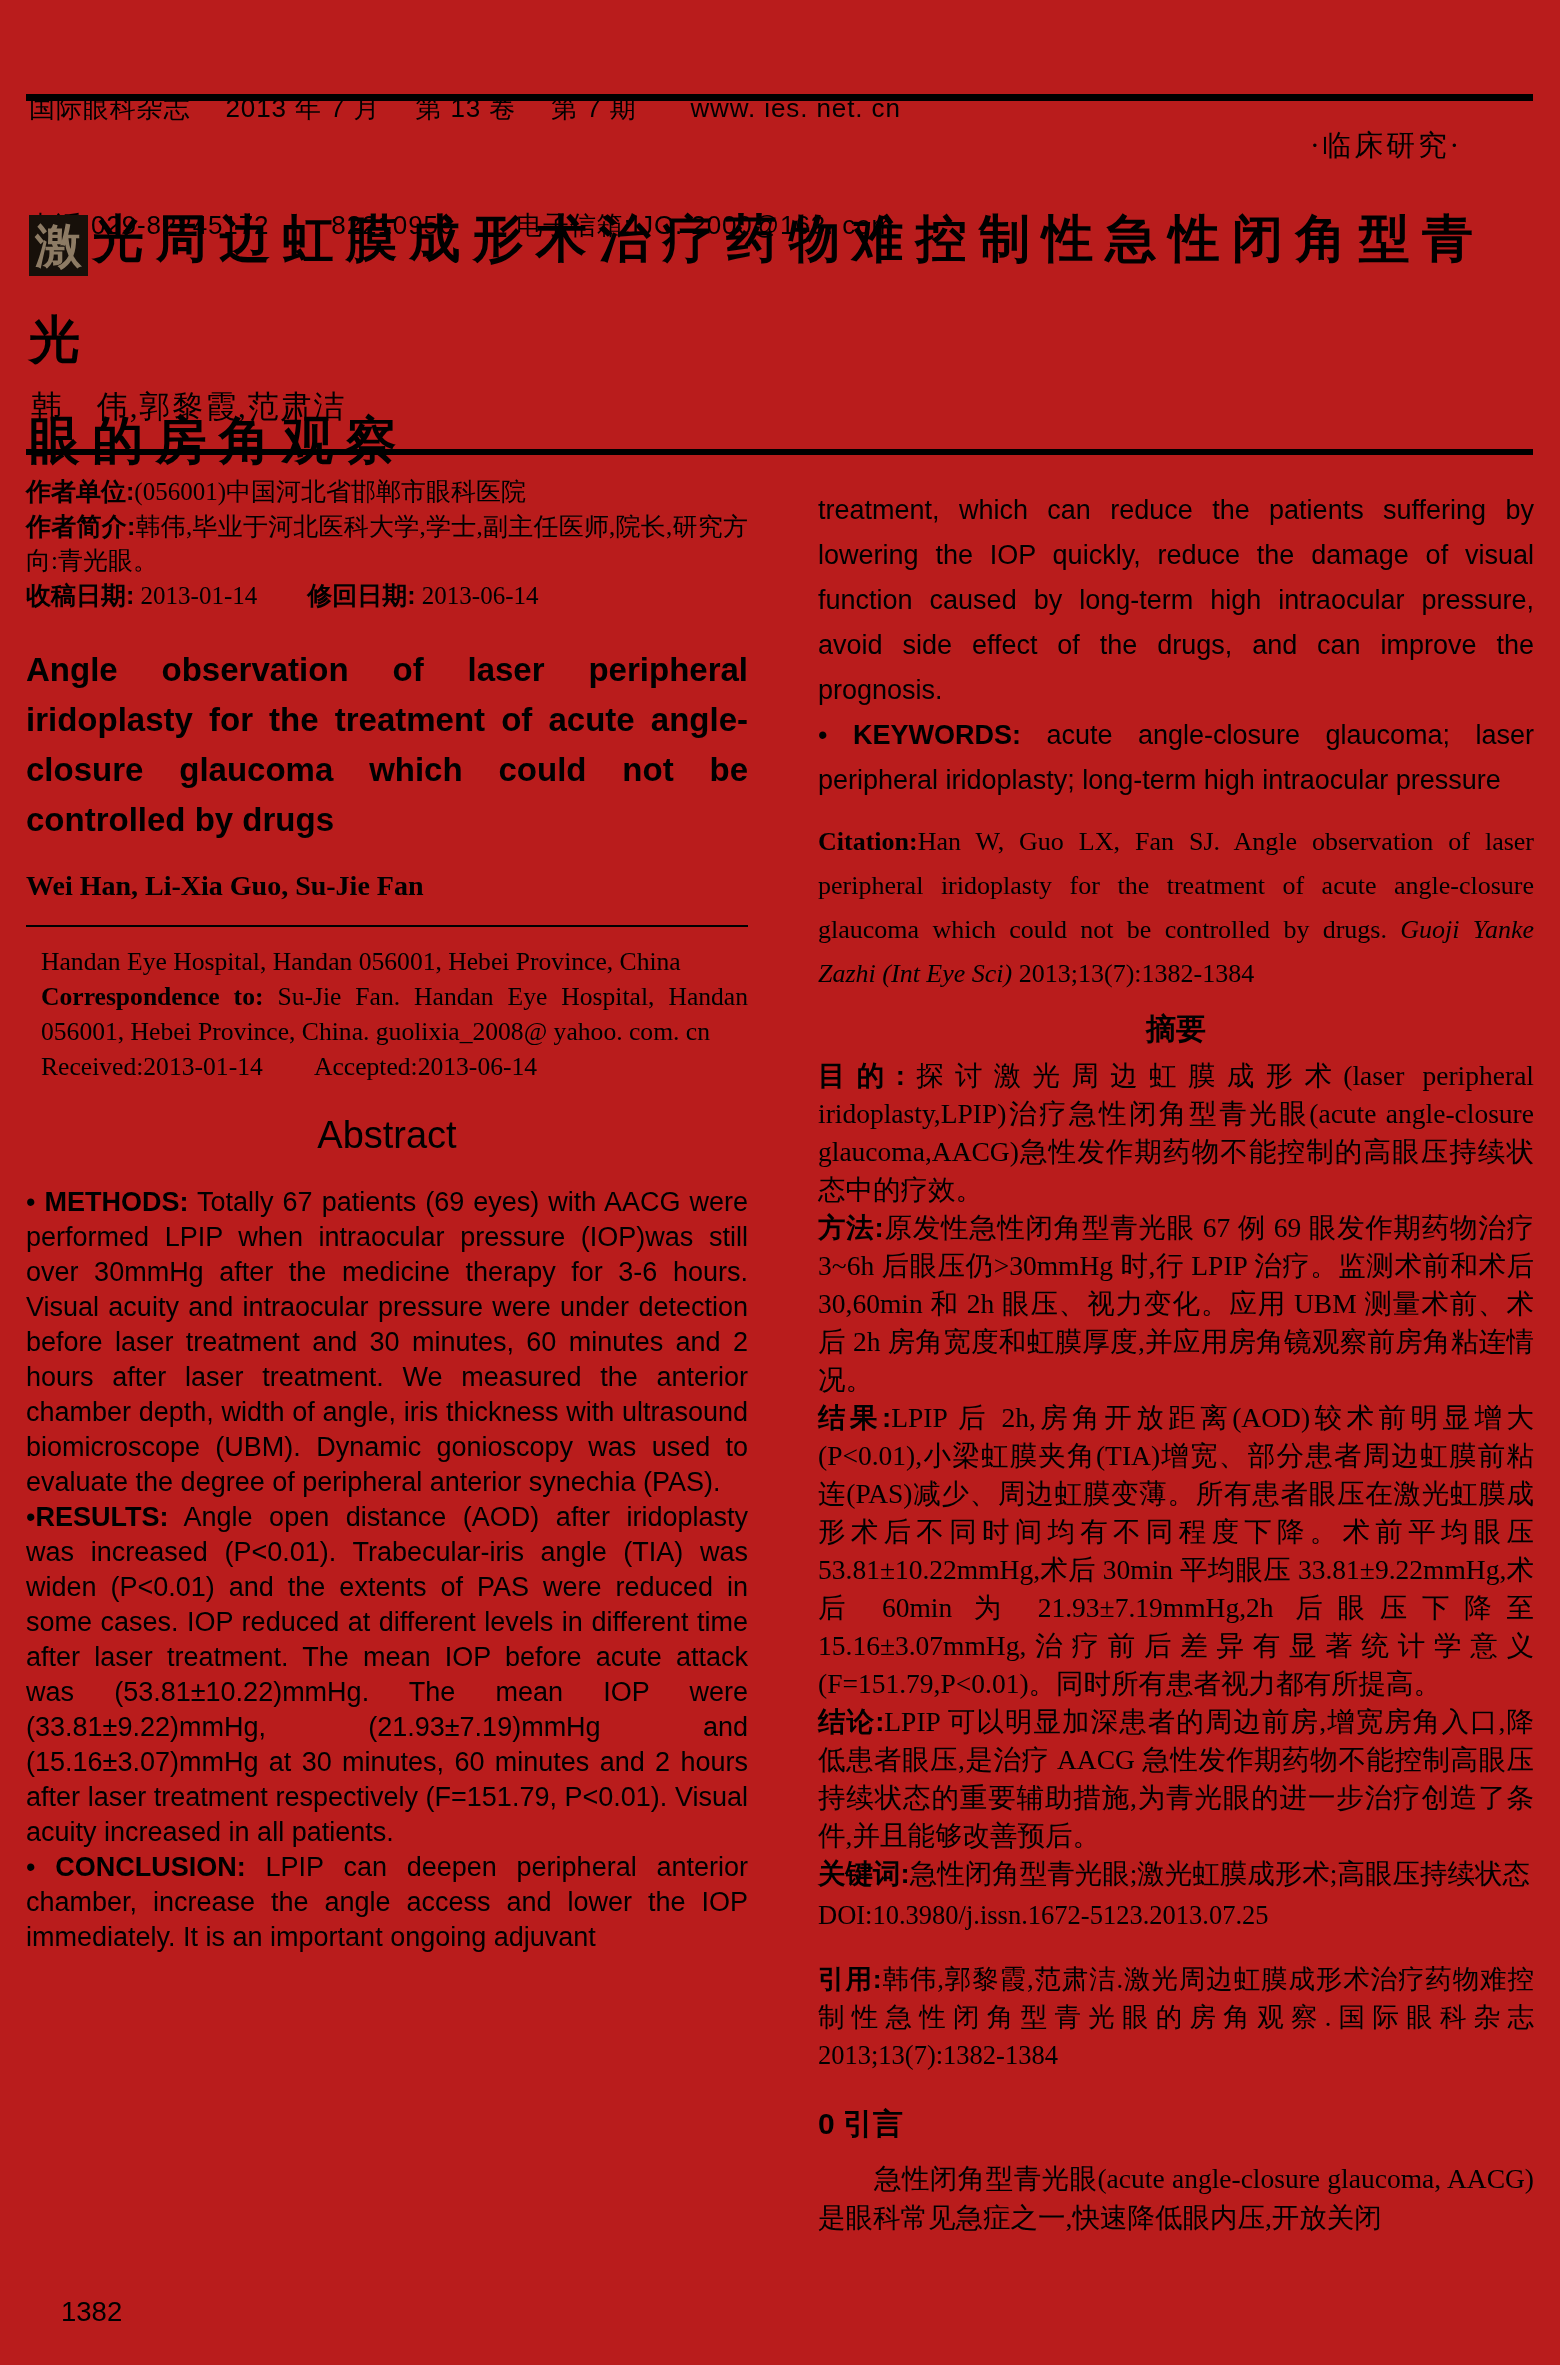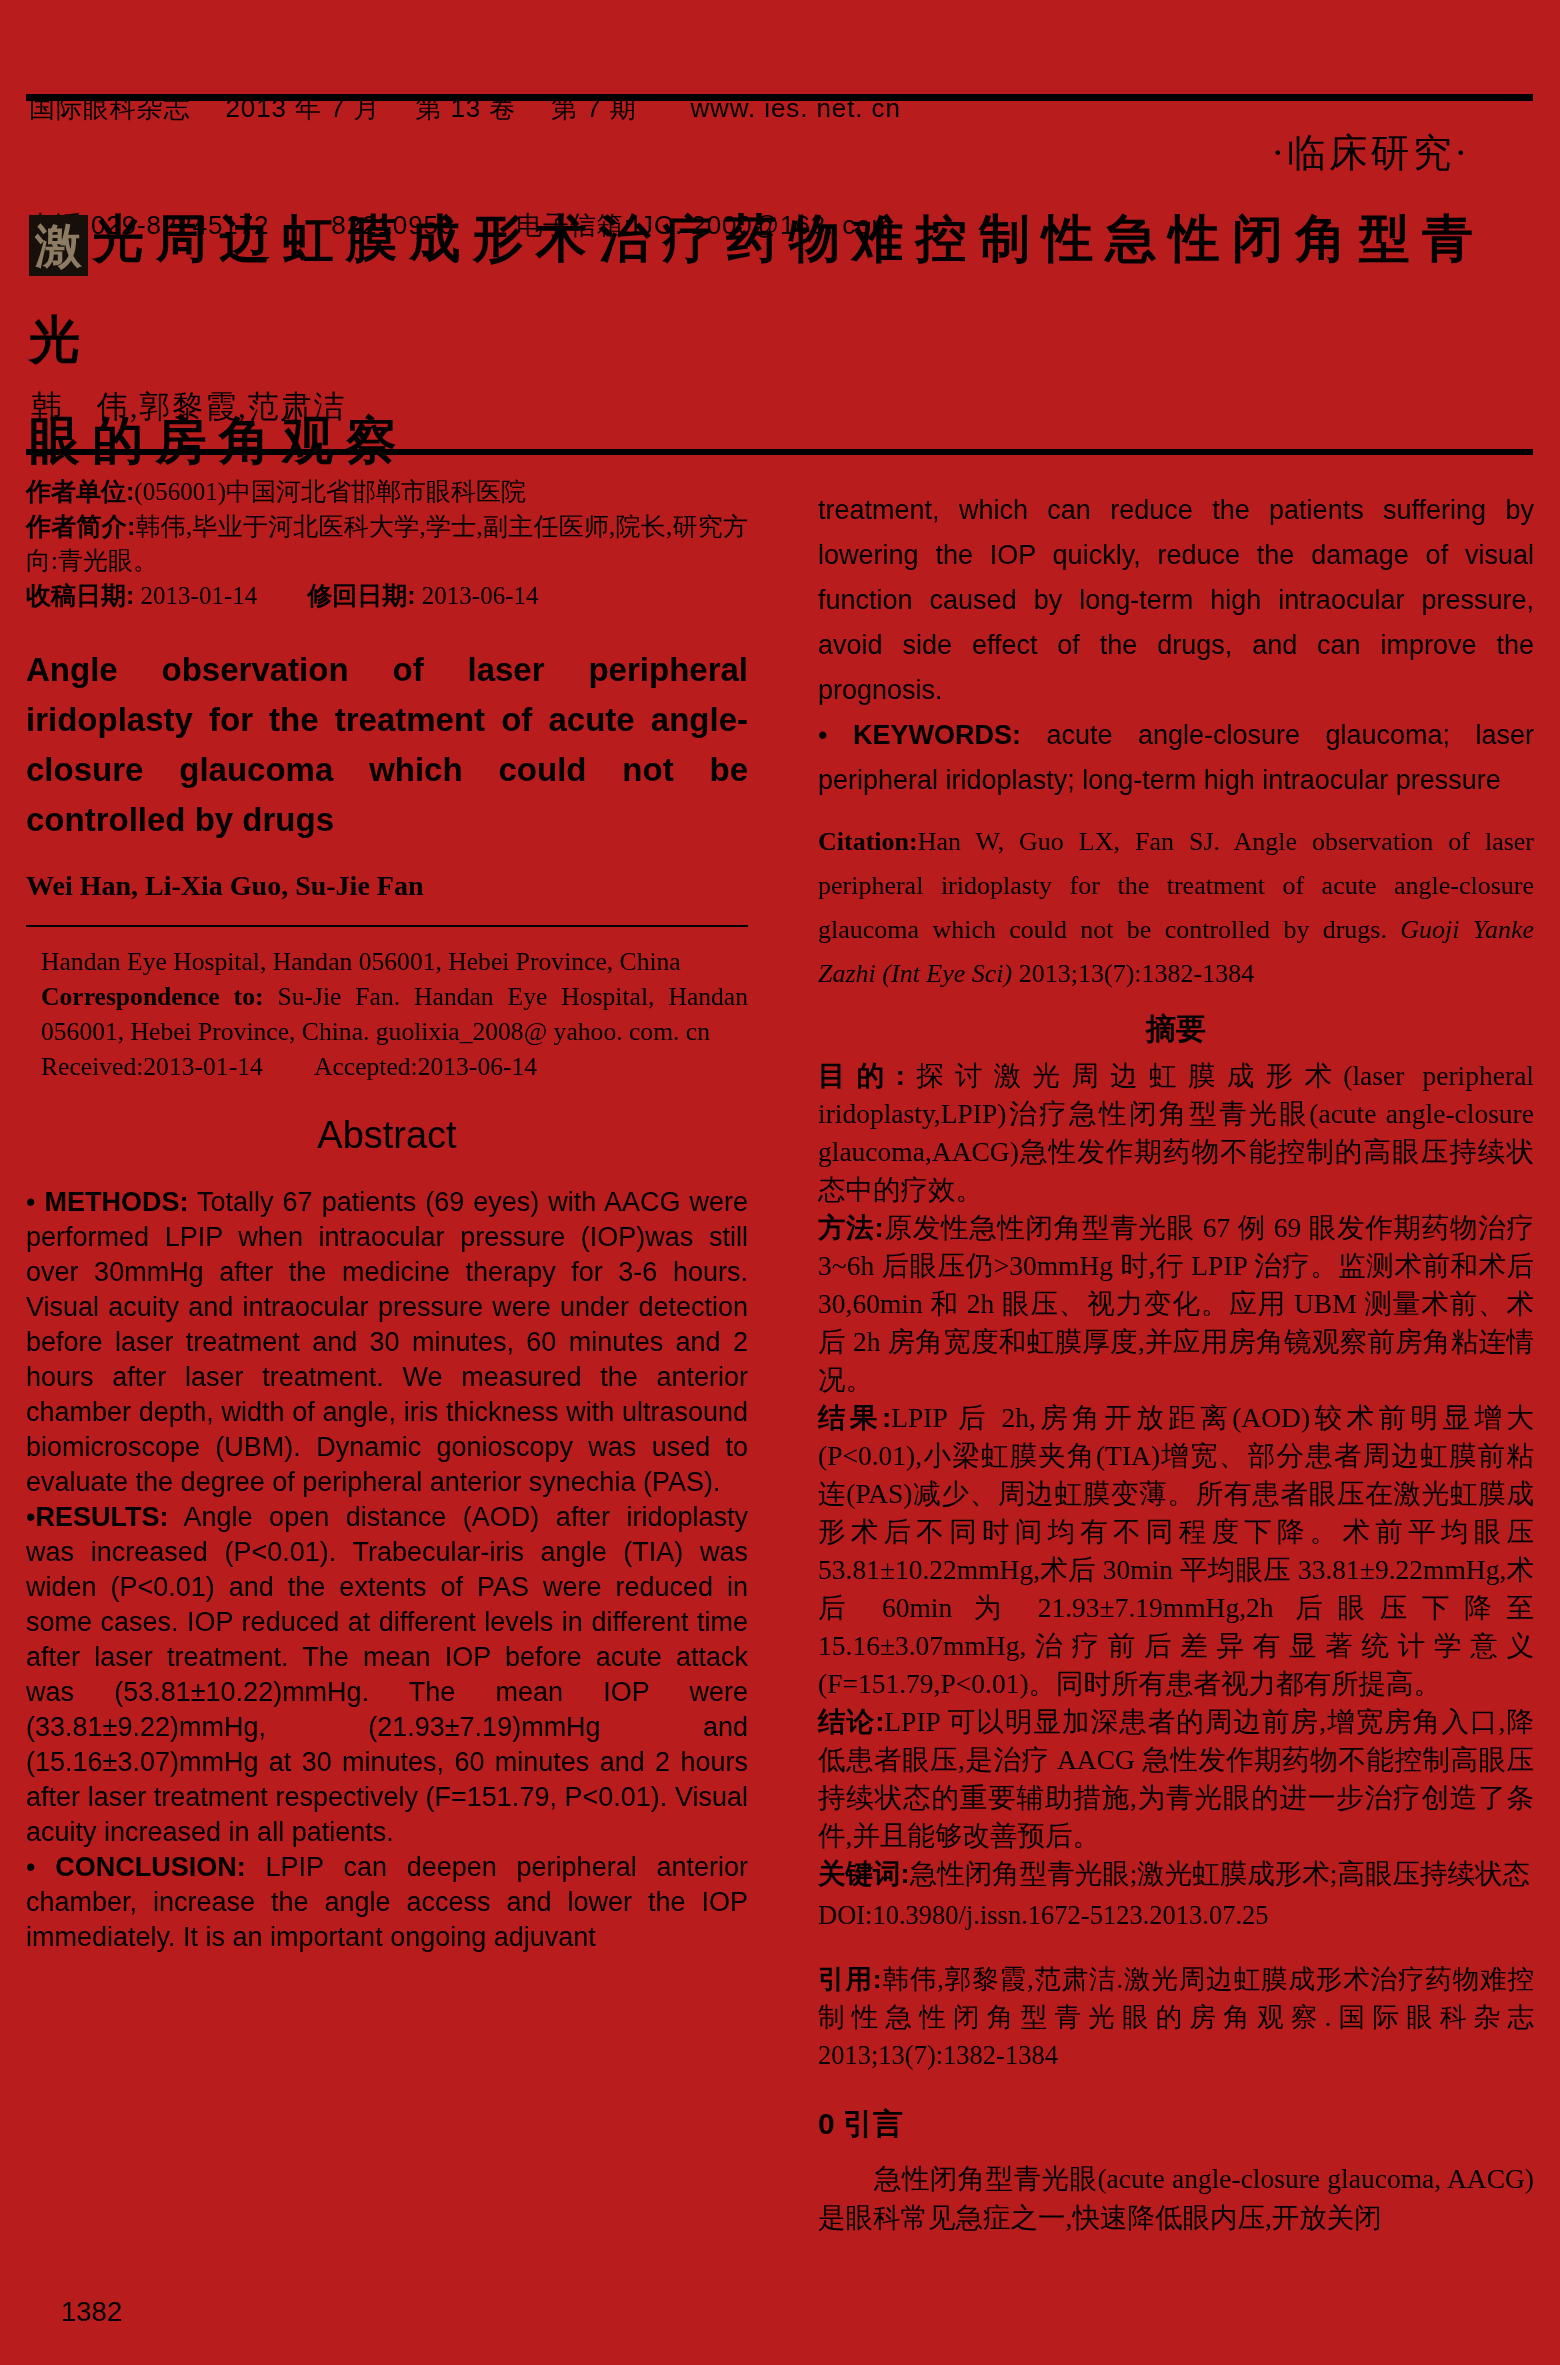--- a/index.html
+++ b/index.html
@@ -17,22 +17,22 @@
   .header {
     position: absolute; left: 29px; top: 11.4px;
     font-size: 26px; line-height: 39px; letter-spacing: 0.9px;
     white-space: pre-wrap;
   }
   .rule-top {
     position: absolute; left: 26px; top: 94px;
     width: 1507px; height: 6.6px; background: #000;
   }
   .category {
-    position: absolute; top: 126px; right: 90px;
-    font-size: 39px; letter-spacing: 2.8px; font-family: "Liberation Serif", serif;
+    position: absolute; top: 126px; right: 98px;
+    font-size: 29px; letter-spacing: 2.8px; font-family: "Liberation Serif", serif;
   }
 
   
   .title-cn {
     position: absolute; left: 29px; top: 188px; width: 1505px;
     font-size: 51px; font-weight: bold; letter-spacing: 12.3px; line-height: 101px;
   }
   .title-cn .tline { display: block; }
   .dropcap {
     display: inline-block; width: 59px; height: 61px; line-height: 62px;

